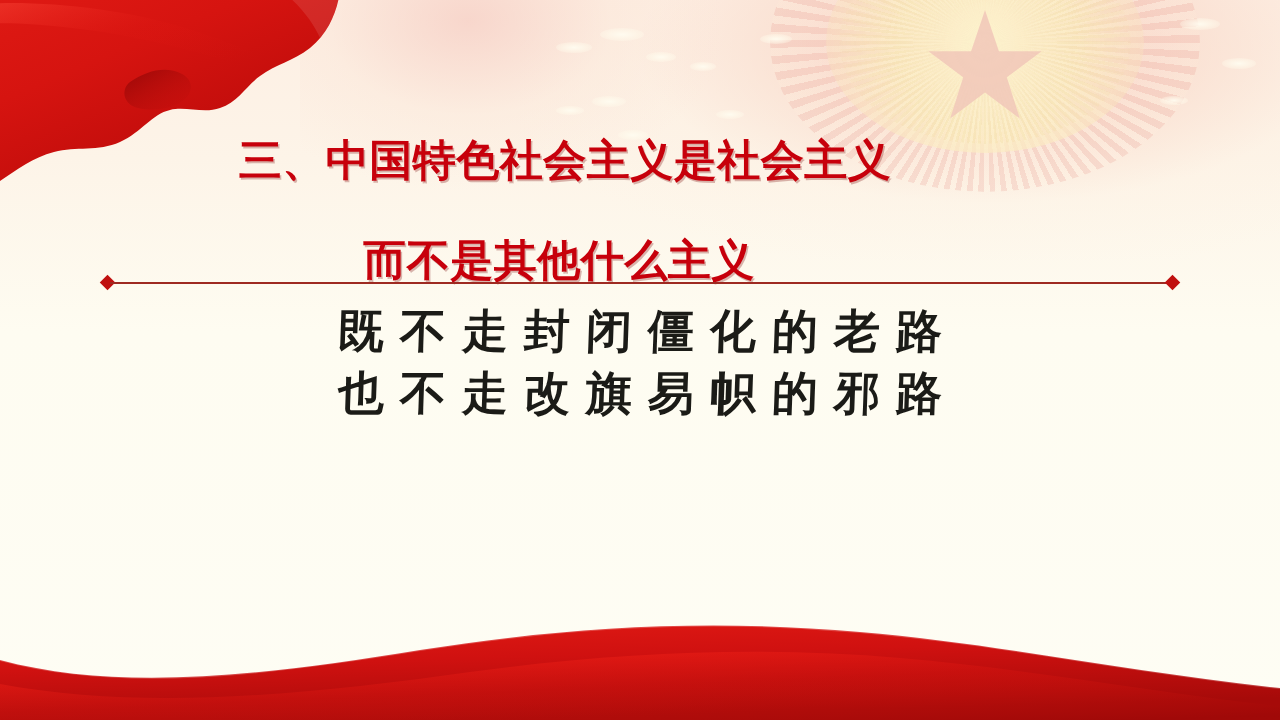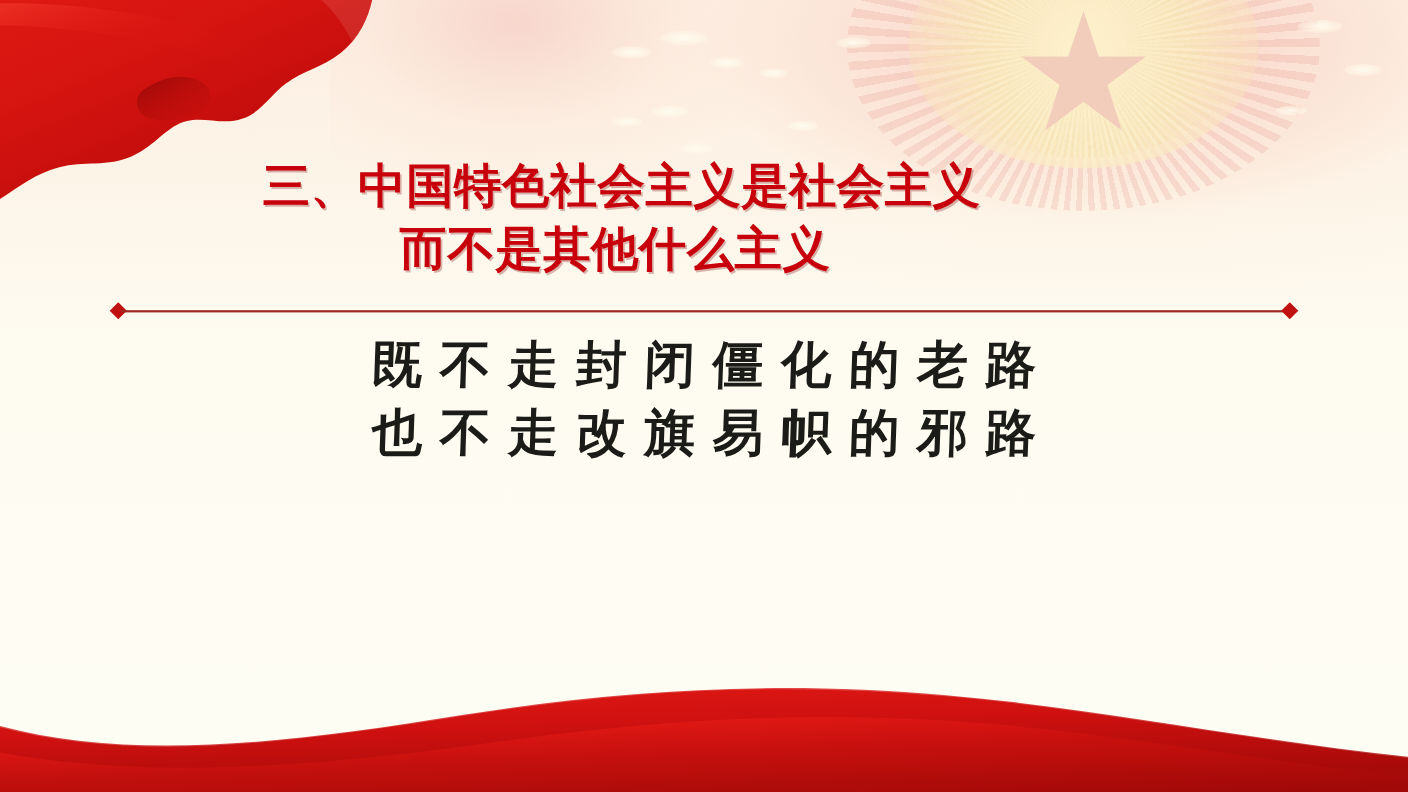--- a/index.html
+++ b/index.html
@@ -115,36 +115,36 @@
   
   .wave {
     position: absolute;
     left: 0; bottom: 0;
     width: 1280px; height: 110px;
   }
 
   
   .title-block {
     position: absolute;
-    left: 0; top: 142px;
+    left: 0; top: 132px;
     width: 1118px;
     text-align: center;
   }
   .title-line {
     font-family: "DejaVu Sans", "Liberation Sans", sans-serif;
     font-weight: bold;
     font-size: 43px;
     line-height: 57px;
     color: #c7000b;
     letter-spacing: 0.5px;
     text-shadow: 1.5px 1.5px 0 rgba(120,0,0,0.28);
     white-space: nowrap;
   }
   .title-line-1 { padding-left: 12px; }
-  .title-line-2 { padding-left: 0px; }
+  .title-line-2 { padding-left: 0px; margin-top: 43px; }
 
   
   .divider {
     position: absolute;
     left: 104px; top: 281px;
     width: 1072px; height: 3px;
   }
   .divider .bar {
     position: absolute;
     left: 6px; right: 6px; top: 1px;

